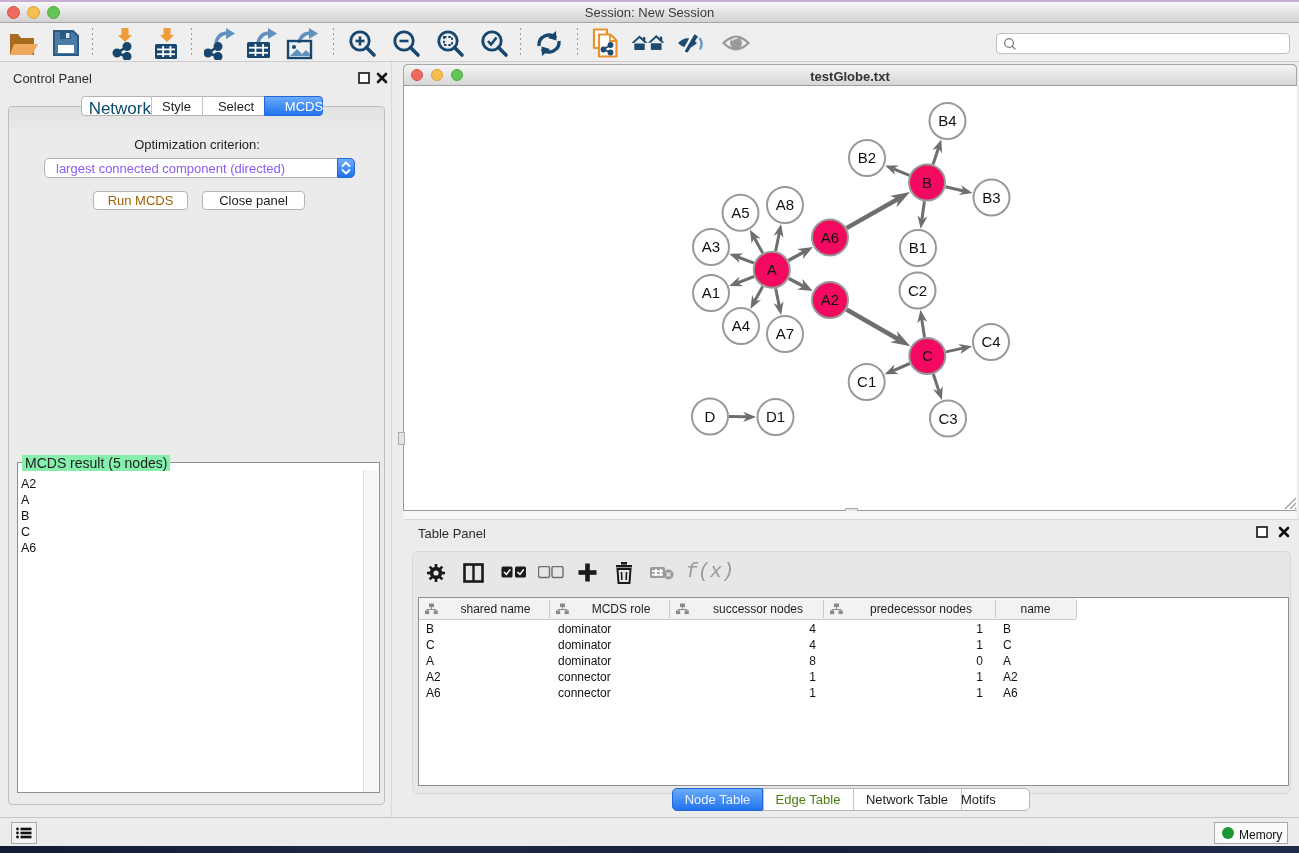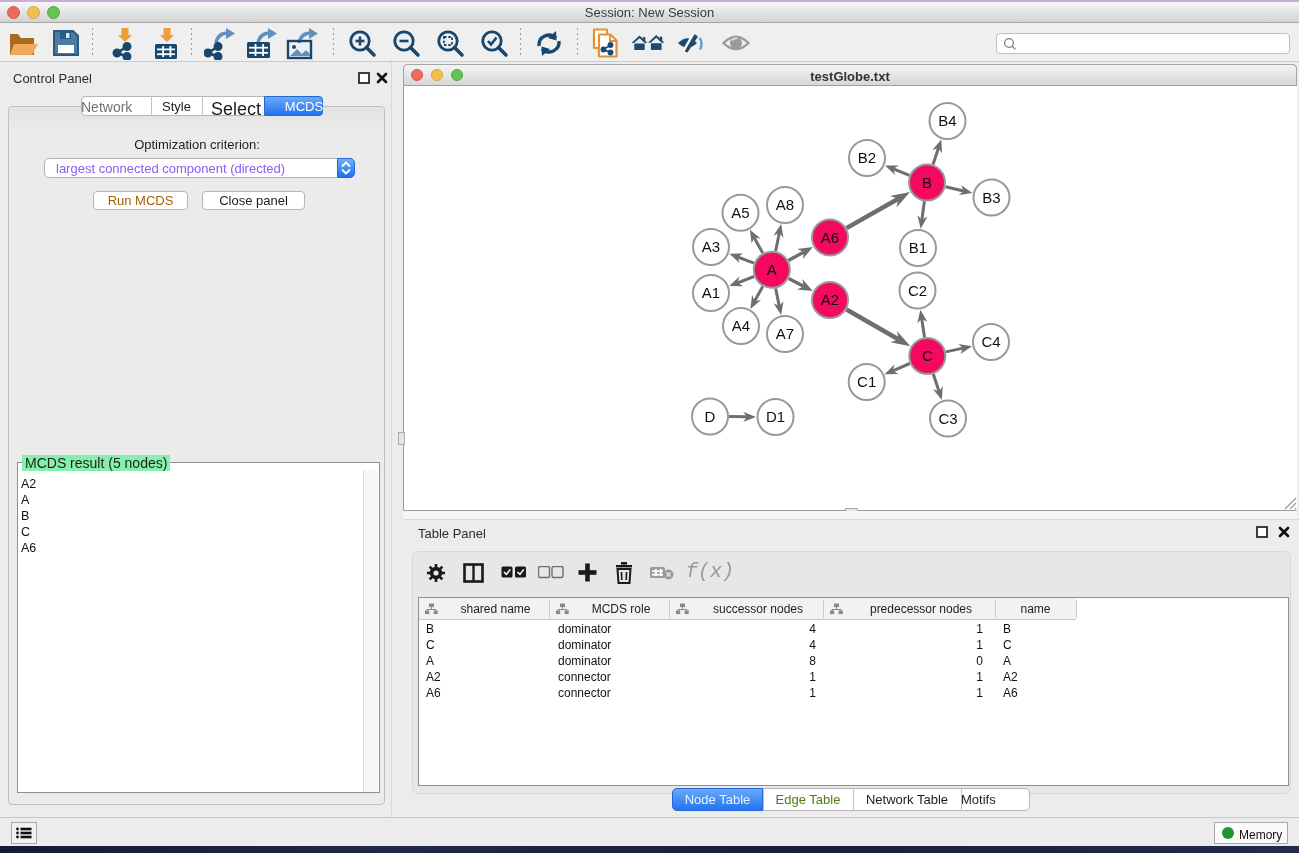--- a/index.html
+++ b/index.html
@@ -161,23 +161,23 @@
     <path d="M20 2 L28 10 M28 2 L20 10" stroke="#111" stroke-width="2.6" stroke-linecap="round"></path>
   </svg>
 
 <div class="abs" style="left:8px;top:106px;width:377px;height:699px;background:#ebebeb;border:1px solid #bfbfbf;border-radius:4px;"></div>
 <div class="abs" style="left:9px;top:107px;width:375px;height:22px;background:linear-gradient(#e2e2e2,#e9e9e9);border-radius:4px 4px 0 0;"></div>
 
 <div class="abs" style="left:81px;top:96px;width:242px;height:20px;background:#ffffff;border:1px solid #b5b5b5;border-radius:4px;"></div>
 <div class="abs" style="left:151px;top:96px;width:1px;height:20px;background:#c3c3c3;"></div>
 <div class="abs" style="left:202px;top:96px;width:1px;height:20px;background:#c3c3c3;"></div>
 <div class="abs" style="left:264px;top:96px;width:59px;height:20px;background:linear-gradient(#6aaaf9,#2173ef);border:1px solid #2268d8;border-radius:0 4px 4px 0;"></div>
-<div class="abs" style="left:81px;top:99px;width:70px;text-align:left;font-size:14px;color:#737373;">Network</div>
+<div class="abs" style="left:81px;top:99px;width:70px;text-align:right;font-size:17px;color:#0c4a6e;">Network</div>
 <div class="abs" style="left:151px;top:99px;width:51px;text-align:center;font-size:13px;color:#1c1c1c;">Style</div>
-<div class="abs" style="left:202px;top:99px;width:68px;text-align:center;font-size:18px;color:#1c1c1c;">Select</div>
+<div class="abs" style="left:202px;top:99px;width:68px;text-align:center;font-size:13px;color:#1c1c1c;">Select</div>
 <div class="abs" style="left:264px;top:99px;width:80px;text-align:center;font-size:13px;color:#ffffff;">MCDS</div>
 
 <div class="abs" style="left:9px;top:137px;width:376px;text-align:center;font-size:13px;color:#1e1e1e;">Optimization criterion:</div>
 
 <div class="abs" style="left:44px;top:158px;width:311px;height:20px;background:#ffffff;border:1px solid #b2b2b2;border-radius:5px;"></div>
 <div class="abs" style="left:56px;top:161px;font-size:13px;color:#8b5cf6;">largest connected component (directed)</div>
 <div class="abs" style="left:337px;top:158px;width:18px;height:20px;background:linear-gradient(#6fb0fb,#1e70ee);border:1px solid #2268d8;border-radius:0 5px 5px 0;"></div>
 <svg class="abs" style="left:340px;top:160px;" width="12" height="16" viewBox="0 0 12 16">
     <path d="M2.5 6 L6 2.5 L9.5 6" fill="none" stroke="#fff" stroke-width="1.8" stroke-linecap="round" stroke-linejoin="round"></path>
     <path d="M2.5 10 L6 13.5 L9.5 10" fill="none" stroke="#fff" stroke-width="1.8" stroke-linecap="round" stroke-linejoin="round"></path>

